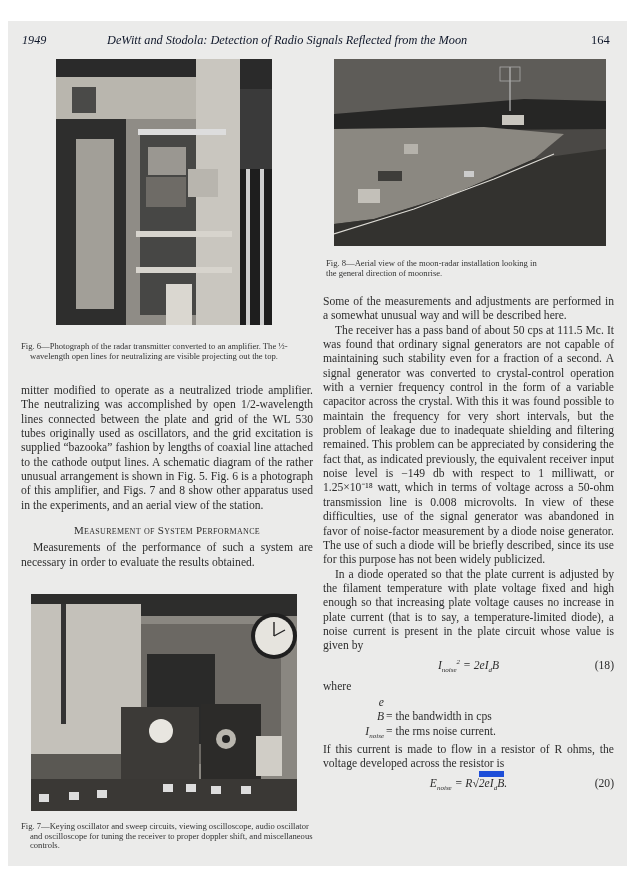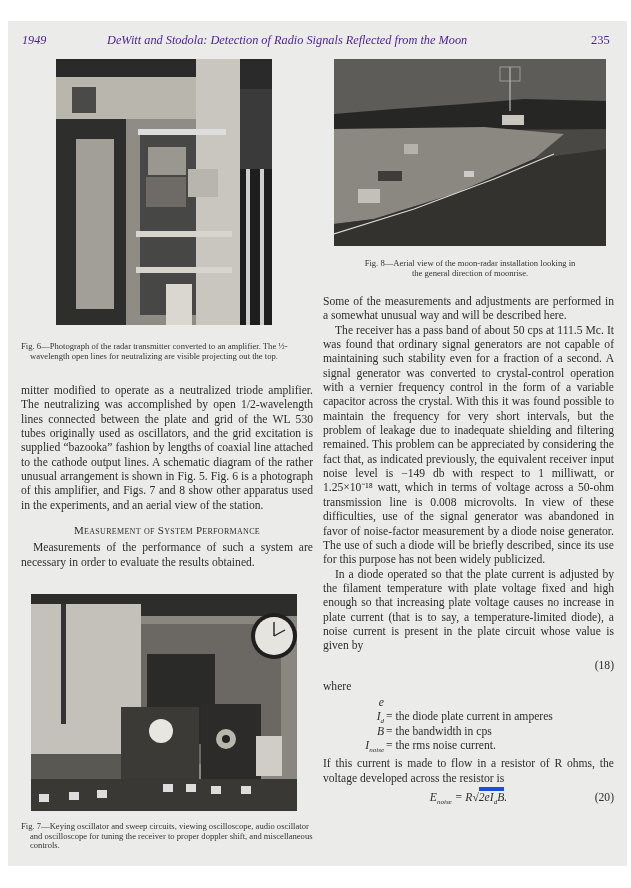--- a/index.html
+++ b/index.html
@@ -1,32 +1,32 @@
 <!DOCTYPE html>
 <html><head>
 <meta charset="utf-8">
 <style>
   html, body { margin:0; padding:0; background:#ffffff; }
   body { width:631px; height:888px; position:relative; overflow:hidden;
          font-family:"DejaVu Serif", "Liberation Serif", serif; color:#2a2a2a; }
   .scan { position:absolute; left:8px; top:21px; width:619px; height:845px;
           background:#ebebea; }
   .hdr { position:absolute; top:33px; font-style:italic; font-size:12.2px;
-         font-family:"Liberation Serif", serif; color:#4c1d95; white-space:nowrap; }
+         font-family:"Liberation Serif", serif; color:#0f172a; white-space:nowrap; }
   .hdr-year { left:22px; }
   .hdr-title { left:107px; width:420px; font-size:12.3px; }
   .hdr-page { left:591px; font-style:normal; font-size:12.5px; }
 
   .photo { position:absolute; overflow:hidden; background:#555; }
   .photo svg { display:block; width:100%; height:100%; }
 
   .caption { position:absolute; font-family:"Liberation Serif", serif;
              font-size:8.6px; line-height:9.6px; color:#333; }
   .caption .hang { padding-left:9px; text-indent:-9px; display:block; }
-  .caption.center { text-align:center; }
+  .caption.center { }
 
   .col { position:absolute; font-family:"Liberation Serif", serif;
          font-size:11.6px; line-height:14.35px; color:#2d2d2d; text-align:justify; }
   .col p { margin:0; }
   .col p.ind { text-indent:12px; }
   .heading { font-variant:small-caps; text-align:center; letter-spacing:0.3px;
              margin:10px 0 4px 0 !important; font-size:11px; }
   .eq { position:relative; height:26px; font-style:italic; }
   .eq .expr { position:absolute; left:0; right:0; text-align:center; top:5px; }
   .eq .num { position:absolute; right:0; top:5px; font-style:normal; }
@@ -36,21 +36,21 @@
   .def .txt { padding-left:2px; white-space:nowrap; }
   sub, sup { font-size:7px; line-height:0; }
 </style>
 </head>
 <body>
 
 <div class="scan"></div>
 
 <div class="hdr hdr-year">1949</div>
 <div class="hdr hdr-title">DeWitt and Stodola: Detection of Radio Signals Reflected from the Moon</div>
-<div class="hdr hdr-page">235</div>
+<div class="hdr hdr-page">164</div>
 
 <div class="photo" style="left:56px; top:59px; width:216px; height:266px;">
   <svg viewBox="0 0 216 266" preserveAspectRatio="none">
     <rect width="216" height="266" fill="#3a3a3a"></rect>
     <rect x="0" y="0" width="216" height="30" fill="#2a2a2a"></rect>
     <rect x="0" y="18" width="140" height="45" fill="#b9b6ae"></rect>
     <rect x="16" y="28" width="24" height="26" fill="#4a4a48"></rect>
     <rect x="0" y="60" width="70" height="206" fill="#2e2e2d"></rect>
     <rect x="20" y="80" width="38" height="170" fill="#a29f98"></rect>
     <rect x="70" y="60" width="70" height="206" fill="#8f8c86"></rect>
@@ -135,42 +135,39 @@
   <div>Fig. 8—Aerial view of the moon-radar installation looking in</div>
   <div>the general direction of moonrise.</div>
 </div>
 
 <div class="col" style="left:323px; top:295px; width:291px;">
   <p>Some of the measurements and adjustments are performed in a somewhat unusual way and will be described here.</p>
   <p class="ind">The receiver has a pass band of about 50 cps at 111.5 Mc. It was found that ordinary signal generators are not capable of maintaining such stability even for a fraction of a second. A signal generator was converted to crystal-control operation with a vernier frequency control in the form of a variable capacitor across the crystal. With this it was found possible to maintain the frequency for very short intervals, but the problem of leakage due to inadequate shielding and filtering remained. This problem can be appreciated by considering the fact that, as indicated previously, the equivalent receiver input noise level is −149 db with respect to 1 milliwatt, or 1.25×10⁻¹⁸ watt, which in terms of voltage across a 50-ohm transmission line is 0.008 microvolts. In view of these difficulties, use of the signal generator was abandoned in favor of noise-factor measurement by a diode noise generator. The use of such a diode will be briefly described, since its use for this purpose has not been widely publicized.</p>
   <p class="ind">In a diode operated so that the plate current is adjusted by the filament temperature with plate voltage fixed and high enough so that increasing plate voltage causes no increase in plate current (that is to say, a temperature-limited diode), a noise current is present in the plate circuit whose value is given by</p>
 
   <div class="eq">
+    <span class="expr"><span>I</span><sub>noise</sub><sup>2</sup><span> = 2eI</span><sub>d</sub><span>B</span></span>
     <span class="num">(18)</span>
   </div>
 
   <p>where</p>
 
   <div class="defs">
     <div class="def">
       <span class="sym"><span>e</span><sub></sub></span>
-    </div>
-    <div class="def">
-      <span class="sym"><span>I</span><sub>d</sub></span>
-      <span class="txt">= the diode plate current in amperes</span>
     </div>
     <div class="def">
       <span class="sym"><span>B</span><sub></sub></span>
       <span class="txt">= the bandwidth in cps</span>
     </div>
     <div class="def">
       <span class="sym"><span>I</span><sub>noise</sub></span>
       <span class="txt">= the rms noise current.</span>
     </div>
   </div>
 
   <p>If this current is made to flow in a resistor of R ohms, the voltage developed across the resistor is</p>
 
   <div class="eq">
-    <span class="expr"><span>E</span><sub>noise</sub><span> = R√</span><span style="border-top:4px solid #1d4ed8;"><span>2eI</span><sub>d</sub><span>B</span></span><span>.</span></span>
+    <span class="expr"><span>E</span><sub>noise</sub><span> = R√</span><span style="border-top:6px solid #1d4ed8;"><span>2eI</span><sub>d</sub><span>B</span></span><span>.</span></span>
     <span class="num">(20)</span>
   </div>
 </div>
 
 </body></html>

